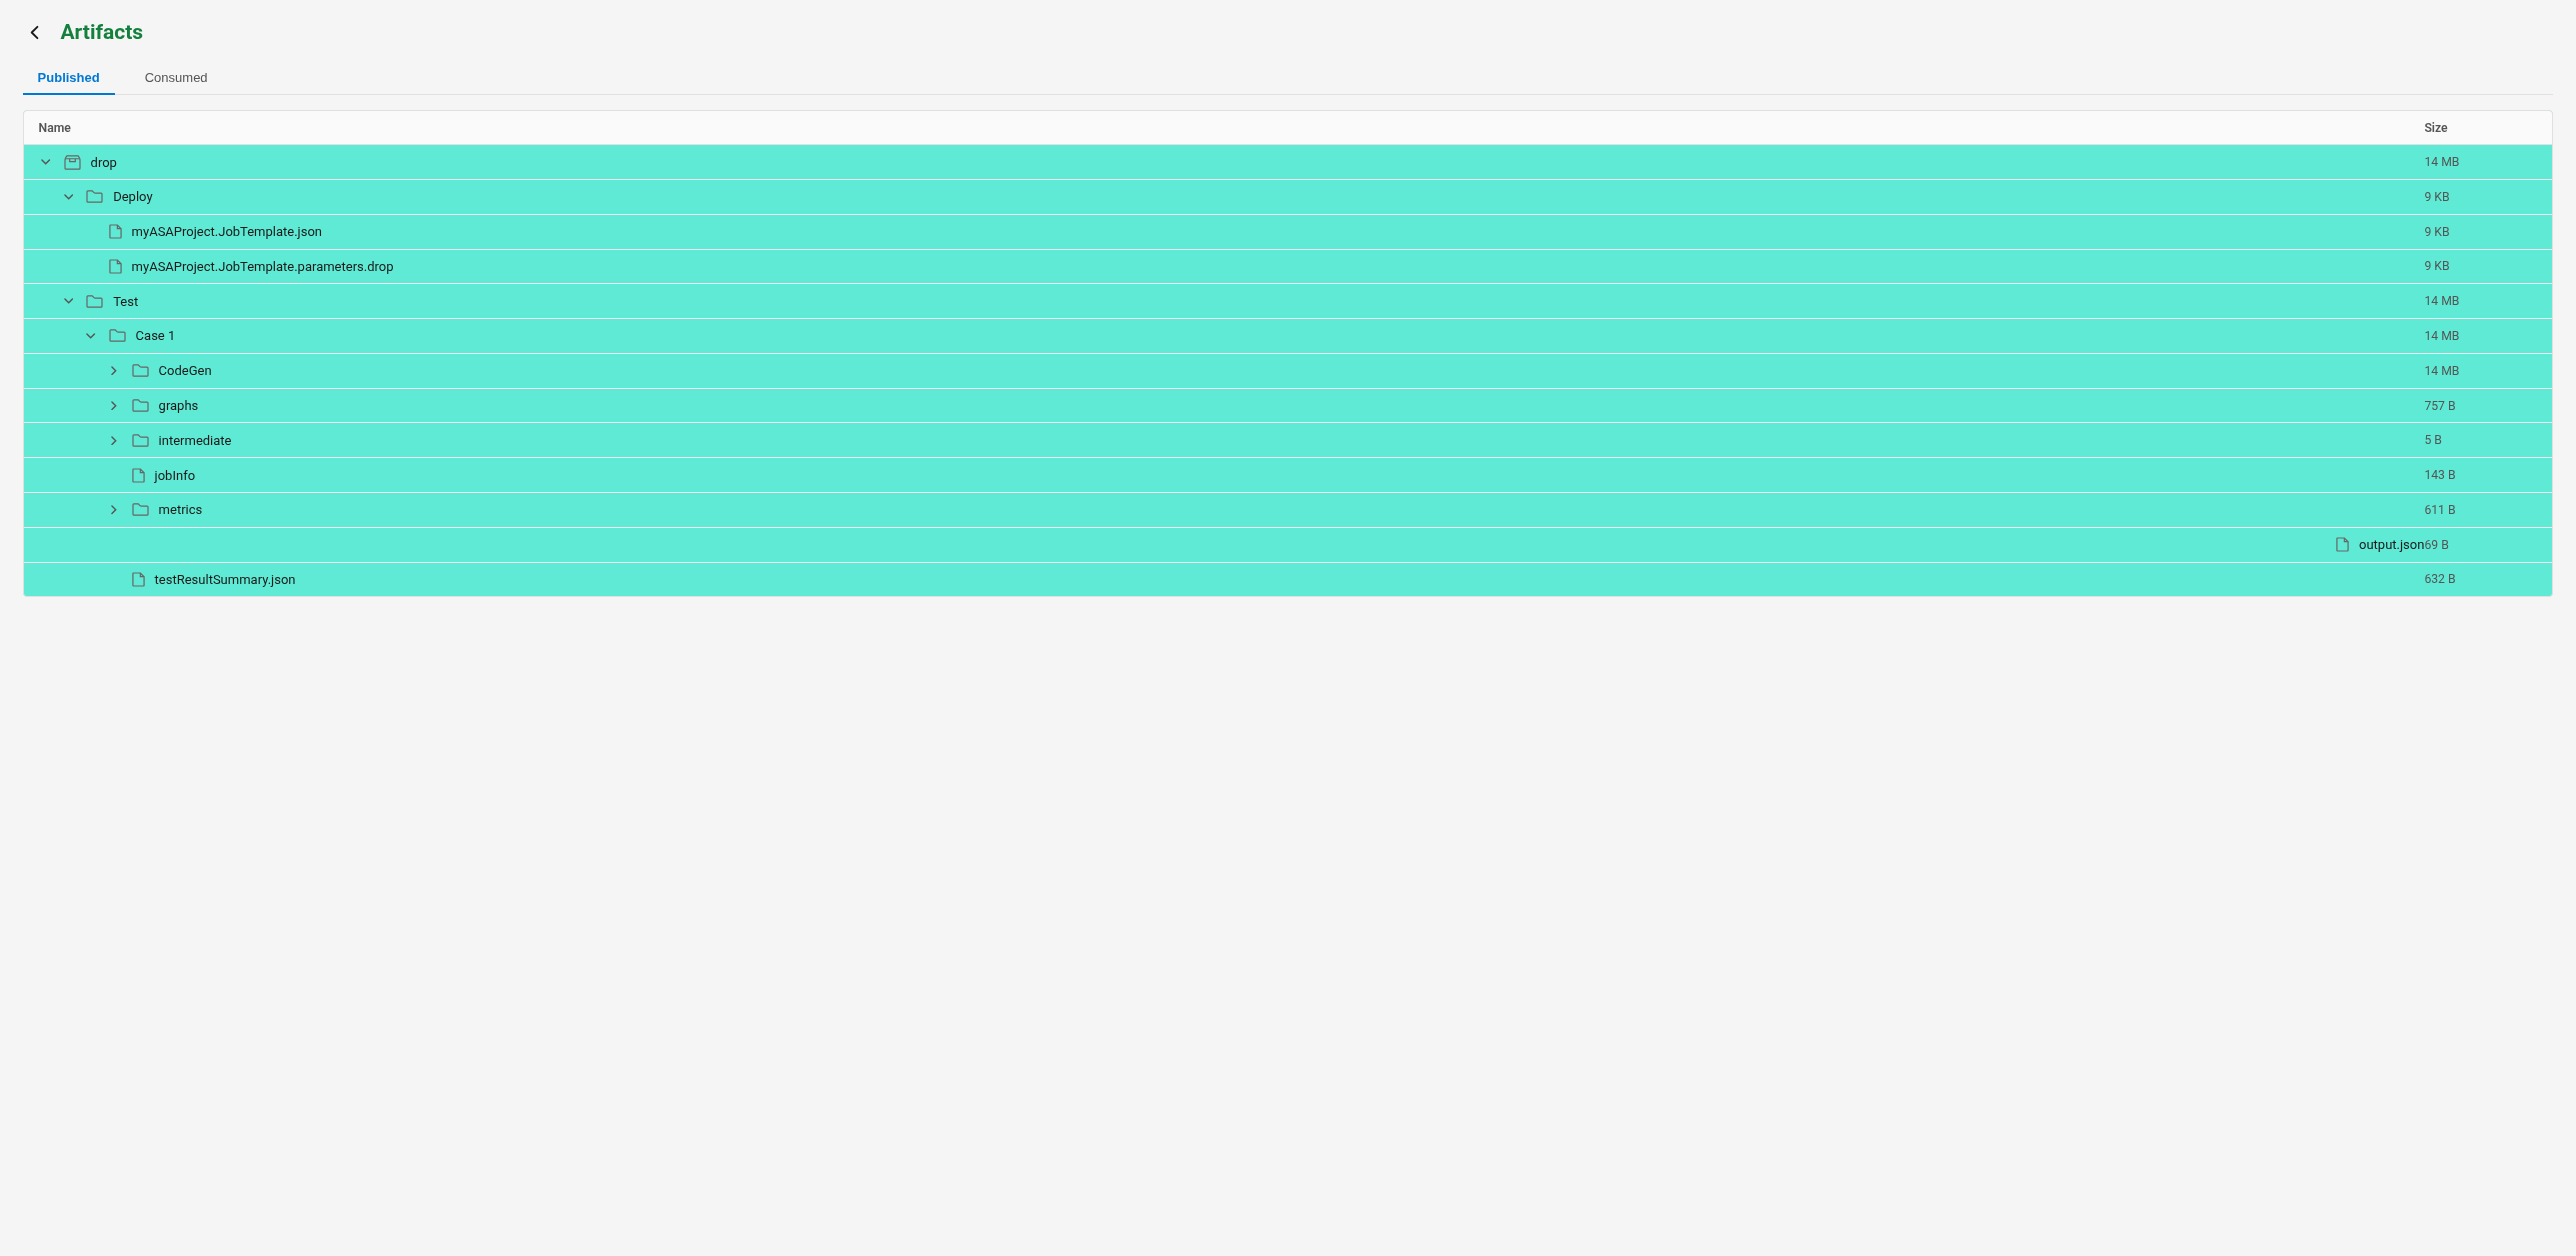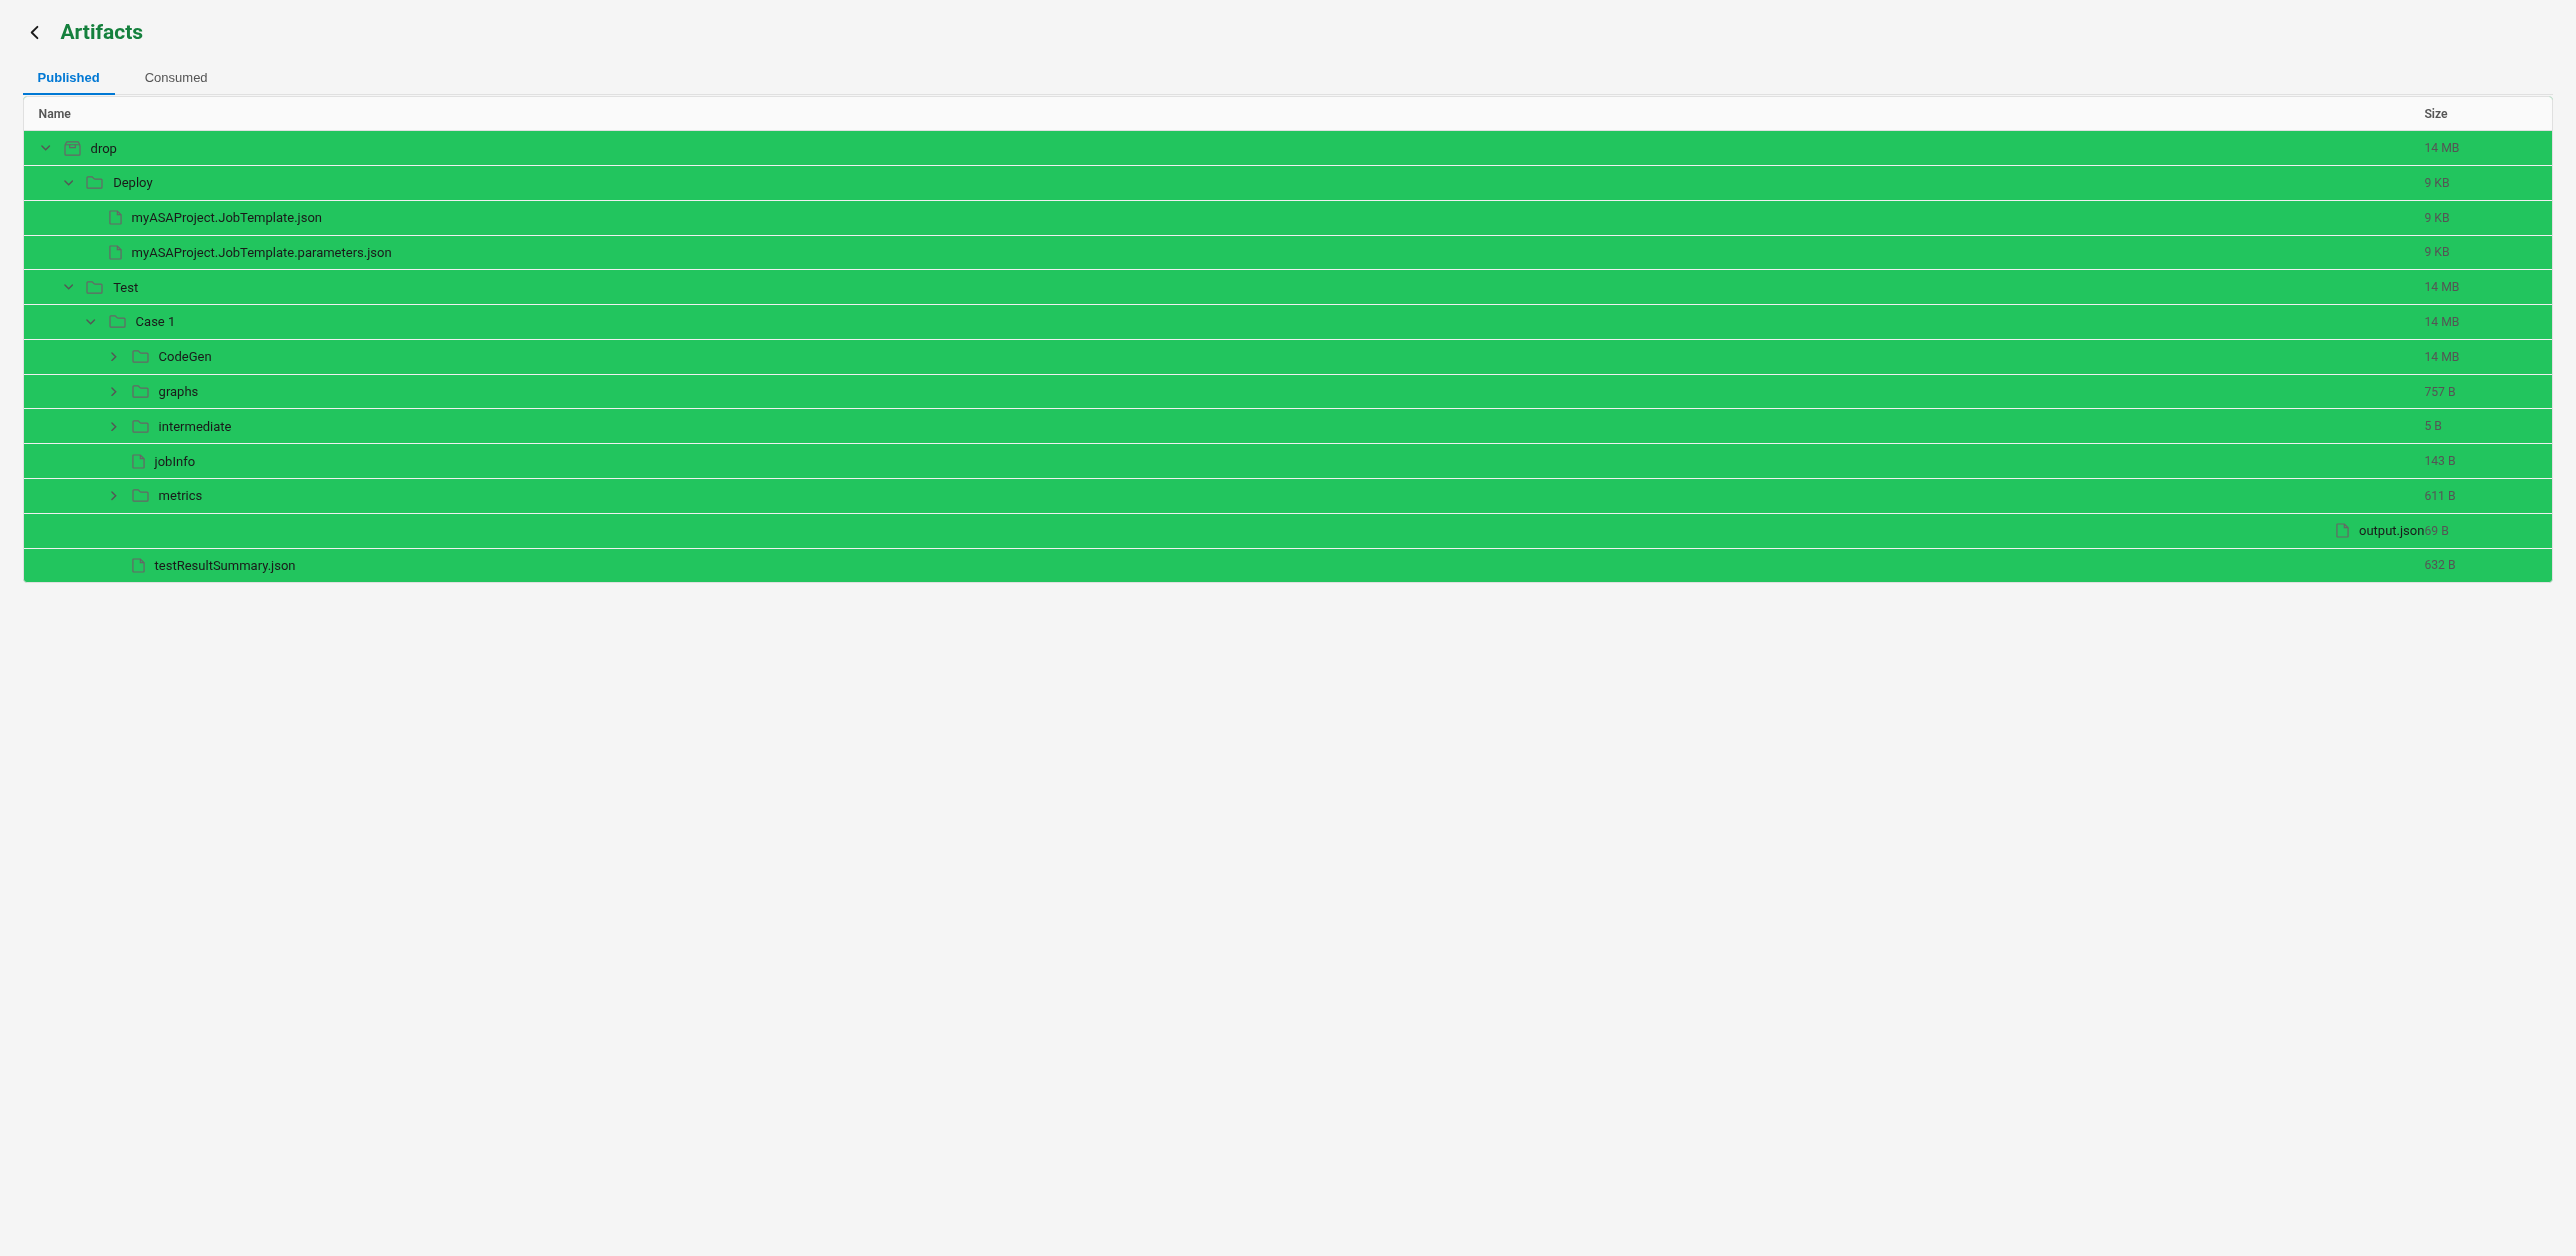--- a/index.html
+++ b/index.html
@@ -73,22 +73,22 @@
       content: '';
       position: absolute;
       bottom: -0.9px;
       left: 0;
       right: 0;
       height: 1.9px;
       background: #0078d4;
     }
 
     .content-area {
-      margin-top: 1px;
-      background: #22c55e;
+      margin-top: 15px;
+      background: #5eead4;
       border: 0.9px solid #e0e0e0;
       border-radius: 3.8px;
       overflow: hidden;
     }
 
     .table-header {
       display: grid;
       grid-template-columns: 1fr 113px;
       padding: 9.4px 15px;
       background: #fafafa;
@@ -232,21 +232,21 @@
       </div>
       <div class="row-size">9 KB</div>
     </div>
         <div class="tree-row">
       <div class="row-name" style="padding-left:45px;">
         <span class="chevron" style="width:15px;height:15px;flex-shrink:0;"></span>
         <span class="icon-file"><svg width="13" height="15" viewBox="0 0 14 16" fill="none" xmlns="http://www.w3.org/2000/svg">
     <path d="M1 1.5C1 1.22386 1.22386 1 1.5 1H9L13 5V14.5C13 14.7761 12.7761 15 12.5 15H1.5C1.22386 15 1 14.7761 1 14.5V1.5Z" stroke="#666" stroke-width="1.3" fill="none"></path>
     <path d="M9 1V5H13" stroke="#666" stroke-width="1.3"></path>
   </svg></span>
-        <span class="item-label">myASAProject.JobTemplate.parameters.json</span>
+        <span class="item-label">myASAProject.JobTemplate.parameters.drop</span>
       </div>
       <div class="row-size">9 KB</div>
     </div>
         <div class="tree-row">
       <div class="row-name" style="padding-left:22.6px;">
         <span class="chevron">
         <svg width="9.4" height="5.7" viewBox="0 0 10 6">
                 <path d="M1 1L5 5L9 1" stroke="#555" stroke-width="1.5" stroke-linecap="round" fill="none"></path>
               </svg>
       </span>

